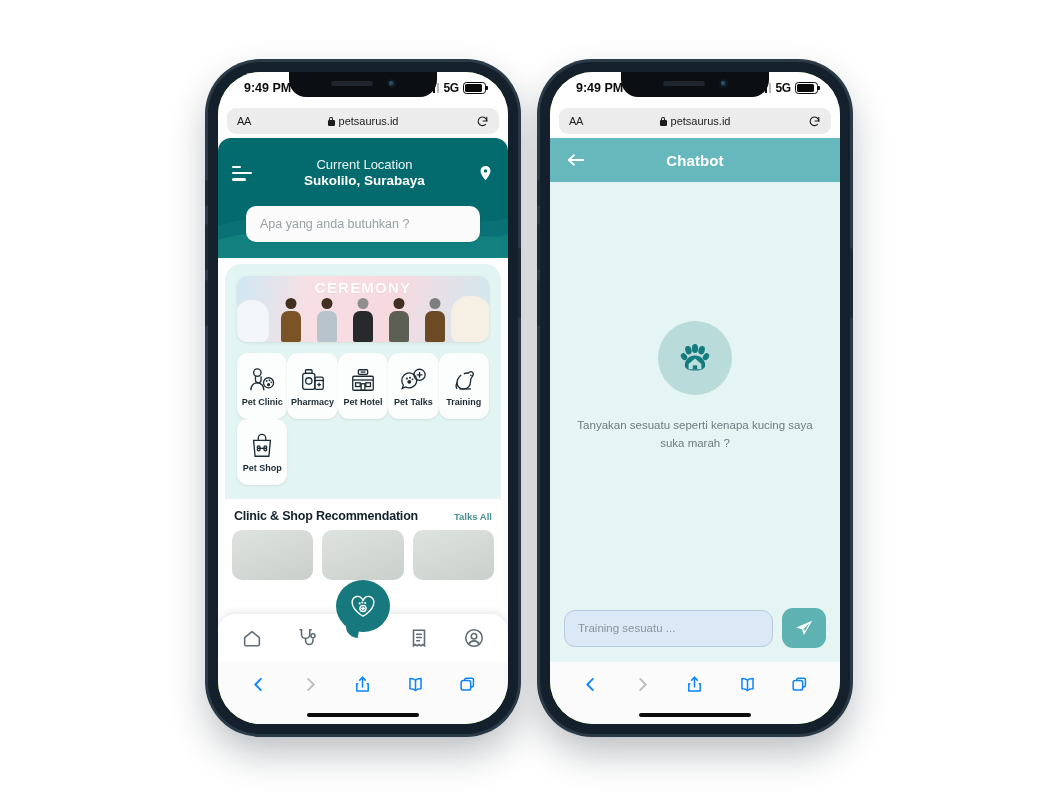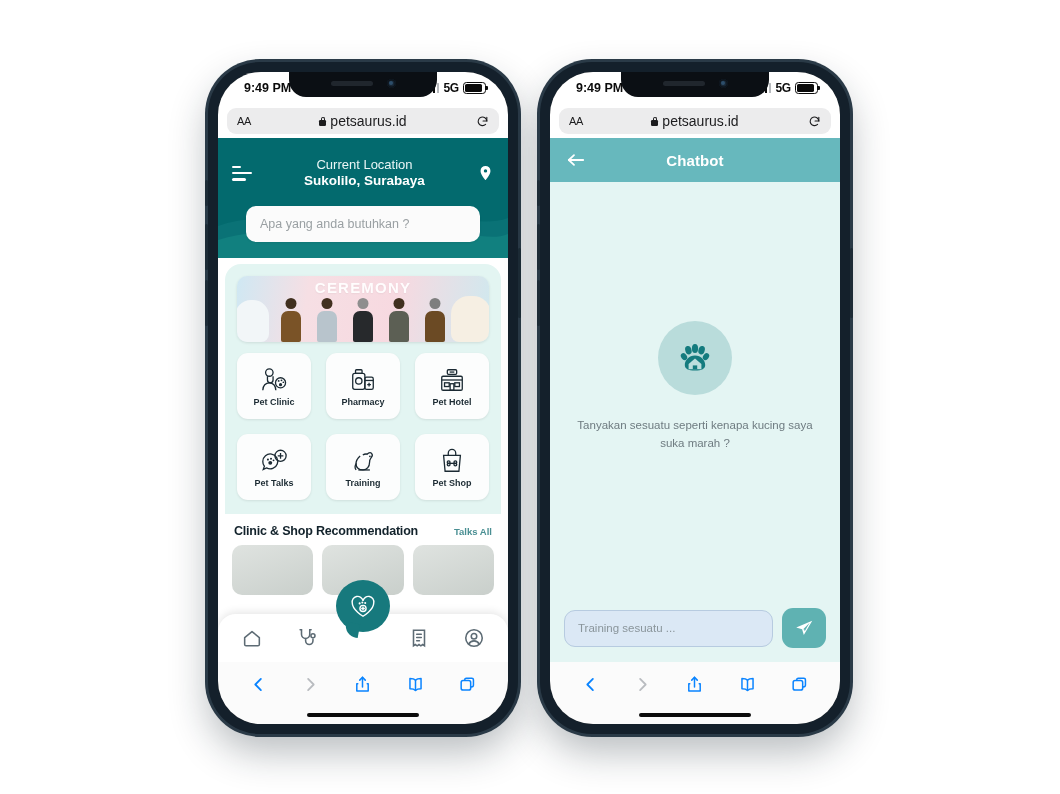--- a/index.html
+++ b/index.html
@@ -27,21 +27,21 @@
     box-sizing:border-box;
   }
   #phone-home{left:208px;top:62px;}
   #phone-chat{left:540px;top:62px;}
 
   .screen{
     position:relative;
     width:100%;height:100%;
     border-radius:43px;
     overflow:hidden;
-    background:#404040;
+    background:#bef264;
     display:flex;flex-direction:column;justify-content:center;
   }
 
   
   .btn-side{position:absolute;background:#1d2b36;border-radius:3px;}
   .btn-left{left:-3px;width:3px;}
   .btn-right{right:-3px;width:3px;}
 
   
   .statusbar{
@@ -89,32 +89,33 @@
   }
   .aa{font-size:11px;color:#1c1c1e;letter-spacing:-.4px;font-weight:500;}
   .urlcenter{
     position:absolute;left:0;right:0;
     display:flex;align-items:center;justify-content:center;gap:4px;
     pointer-events:none;
   }
   .lock{width:7px;height:9px;position:relative;}
   .lock::before{content:"";position:absolute;left:0;bottom:0;width:7px;height:5.5px;background:#1c1c1e;border-radius:1.2px;}
   .lock::after{content:"";position:absolute;left:1.5px;top:0;width:4px;height:5px;border:1.3px solid #1c1c1e;border-bottom:0;border-radius:2.2px 2.2px 0 0;box-sizing:border-box;}
-  .urltext{font-size:14px;color:#1c1c1e;}
+  .urltext{font-size:11px;color:#1c1c1e;}
   .reload{width:13px;height:13px;color:#1c1c1e;}
 
   
   .app{flex:1;position:relative;overflow:hidden;display:flex;flex-direction:column;background:#fff;}
 
   
   .hdr-home{
     background:#036a6e;
     padding:12px 14px 0;
     position:relative;
     flex:0 0 auto;
+    border-radius:13px;
   }
   .hdr-row{display:flex;align-items:center;justify-content:space-between;height:46px;}
   .ham{width:20px;height:15px;display:flex;flex-direction:column;justify-content:space-between;}
   .ham i{display:block;height:2.6px;background:#fff;border-radius:2px;}
   .ham i:nth-child(1){width:9px;}
   .ham i:nth-child(2){width:20px;}
   .ham i:nth-child(3){width:14px;}
   .hdr-ctr{flex:1;text-align:center;line-height:1.22;}
   .hdr-sub{font-size:13px;color:#eaf6f6;font-weight:400;}
   .hdr-main{font-size:13.5px;color:#fff;font-weight:bold;}
@@ -150,21 +151,21 @@
     line-height:1.0;opacity:.92;text-shadow:0 1px 2px rgba(0,0,0,.06);
   }
   .banner .bn-txt span{display:block;font-size:15px;letter-spacing:1.2px;}
   .bn-people{position:absolute;left:16%;right:16%;bottom:0;height:44px;display:flex;align-items:flex-end;justify-content:space-between;}
   .bn-p{width:16%;height:100%;position:relative;}
   .bn-p .head{position:absolute;left:50%;transform:translateX(-50%);top:0;width:11px;height:11px;border-radius:50%;background:#41301f;}
   .bn-p .body{position:absolute;left:50%;transform:translateX(-50%);bottom:0;width:20px;height:31px;border-radius:7px 7px 2px 2px;}
   .bn-cat{position:absolute;right:-2px;bottom:0;width:40px;height:46px;background:#f6efe3;border-radius:18px 18px 8px 8px;}
   .bn-dog{position:absolute;left:-2px;bottom:0;width:34px;height:42px;background:#f2f6f8;border-radius:16px 16px 8px 8px;}
 
-  .grid{display:grid;grid-template-columns:repeat(3,1fr);gap:15px;margin-top:11px;}
+  .grid{display:grid;grid-template-columns:repeat(5,1fr);gap:0;margin-top:11px;}
   .cat{
     background:#fcfdfd;border-radius:11px;
     height:66px;
     display:flex;flex-direction:column;align-items:center;justify-content:center;gap:3px;
     box-shadow:0 1px 2.5px rgba(0,0,0,.09);
   }
   .cat svg{display:block;}
   .cat-label{font-size:9px;font-weight:bold;color:#1c2b33;}
 
   .recrow{

